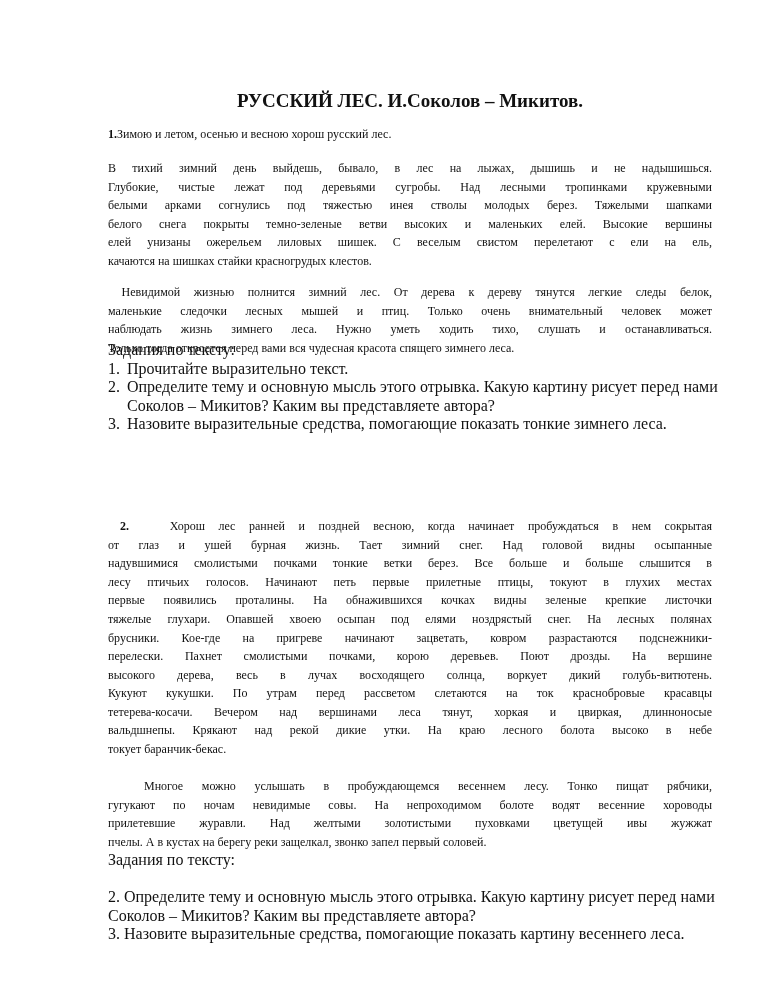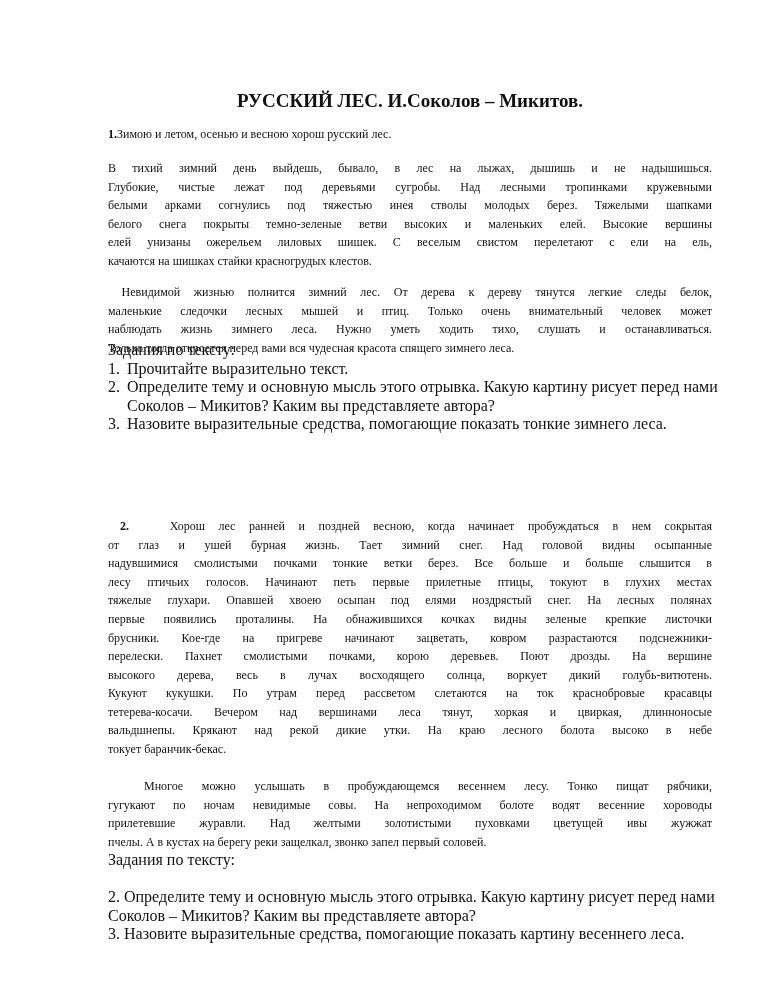--- a/index.html
+++ b/index.html
@@ -67,22 +67,22 @@
       <span class="num">3.</span>
       <span class="txt">Назовите выразительные средства, помогающие показать тонкие зимнего леса.</span>
     </div>
   </div>
 
   <div class="p" style="top:517px;">
     <span class="line"><span style="display:inline-block;width:12px;"></span><b>2.</b>&nbsp;&nbsp;&nbsp;<span>Хорош лес ранней и поздней весною, когда начинает пробуждаться в нем сокрытая</span></span>
     <span class="line">от глаз и ушей бурная жизнь. Тает зимний снег. Над головой видны осыпанные</span>
     <span class="line">надувшимися смолистыми почками тонкие ветки берез. Все больше и больше слышится в</span>
     <span class="line">лесу птичьих голосов. Начинают петь первые прилетные птицы, токуют в глухих местах</span>
+    <span class="line">первые появились проталины. На обнажившихся кочках видны зеленые крепкие листочки</span>
     <span class="line">тяжелые глухари. Опавшей хвоею осыпан под елями ноздрястый снег. На лесных полянах</span>
-    <span class="line">первые появились проталины. На обнажившихся кочках видны зеленые крепкие листочки</span>
     <span class="line">брусники. Кое-где на пригреве начинают зацветать, ковром разрастаются подснежники-</span>
     <span class="line">перелески. Пахнет смолистыми почками, корою деревьев. Поют дрозды. На вершине</span>
     <span class="line">высокого дерева, весь в лучах восходящего солнца, воркует дикий голубь-витютень.</span>
   </div>
 
   <div class="p" style="top:684px;">
     <span class="line">Кукуют кукушки. По утрам перед рассветом слетаются на ток краснобровые красавцы</span>
     <span class="line">тетерева-косачи. Вечером над вершинами леса тянут, хоркая и цвиркая, длинноносые</span>
     <span class="line">вальдшнепы. Крякают над рекой дикие утки. На краю лесного болота высоко в небе</span>
     <span class="line last">токует баранчик-бекас.</span>

